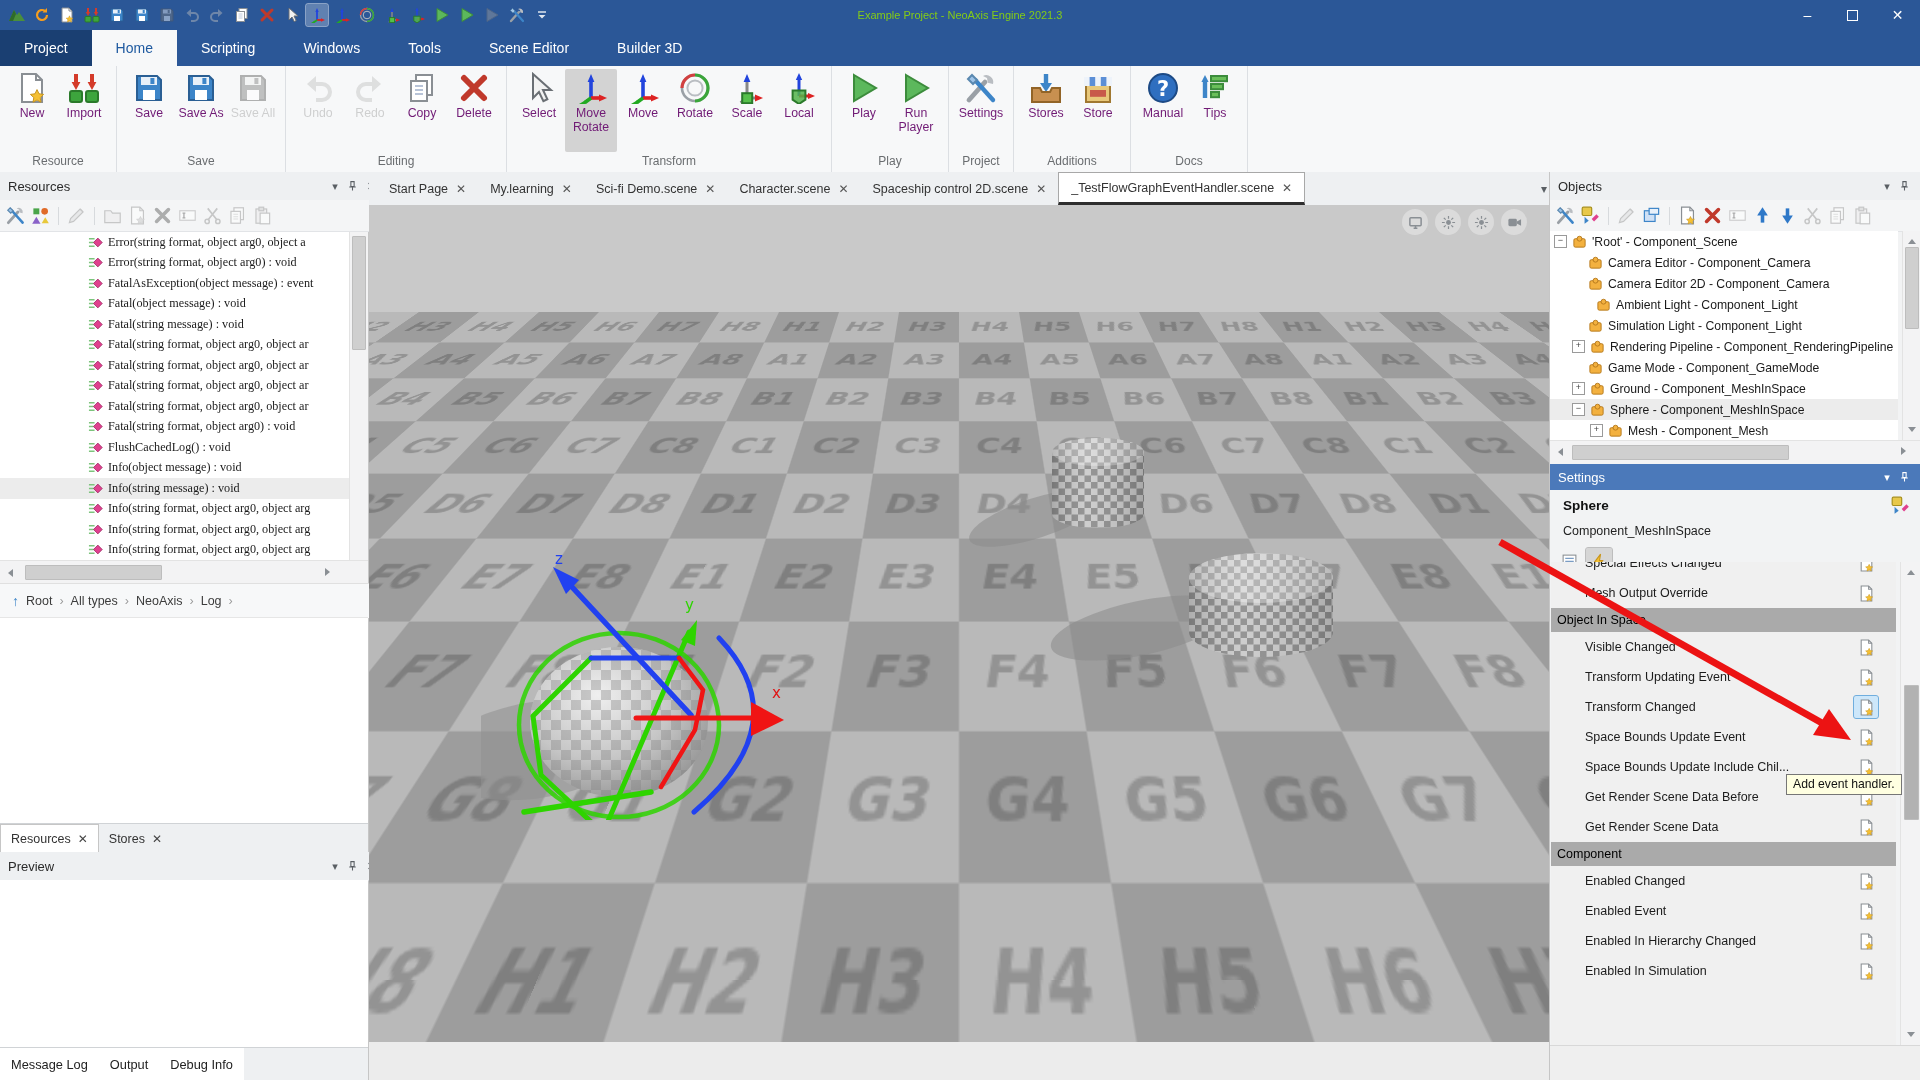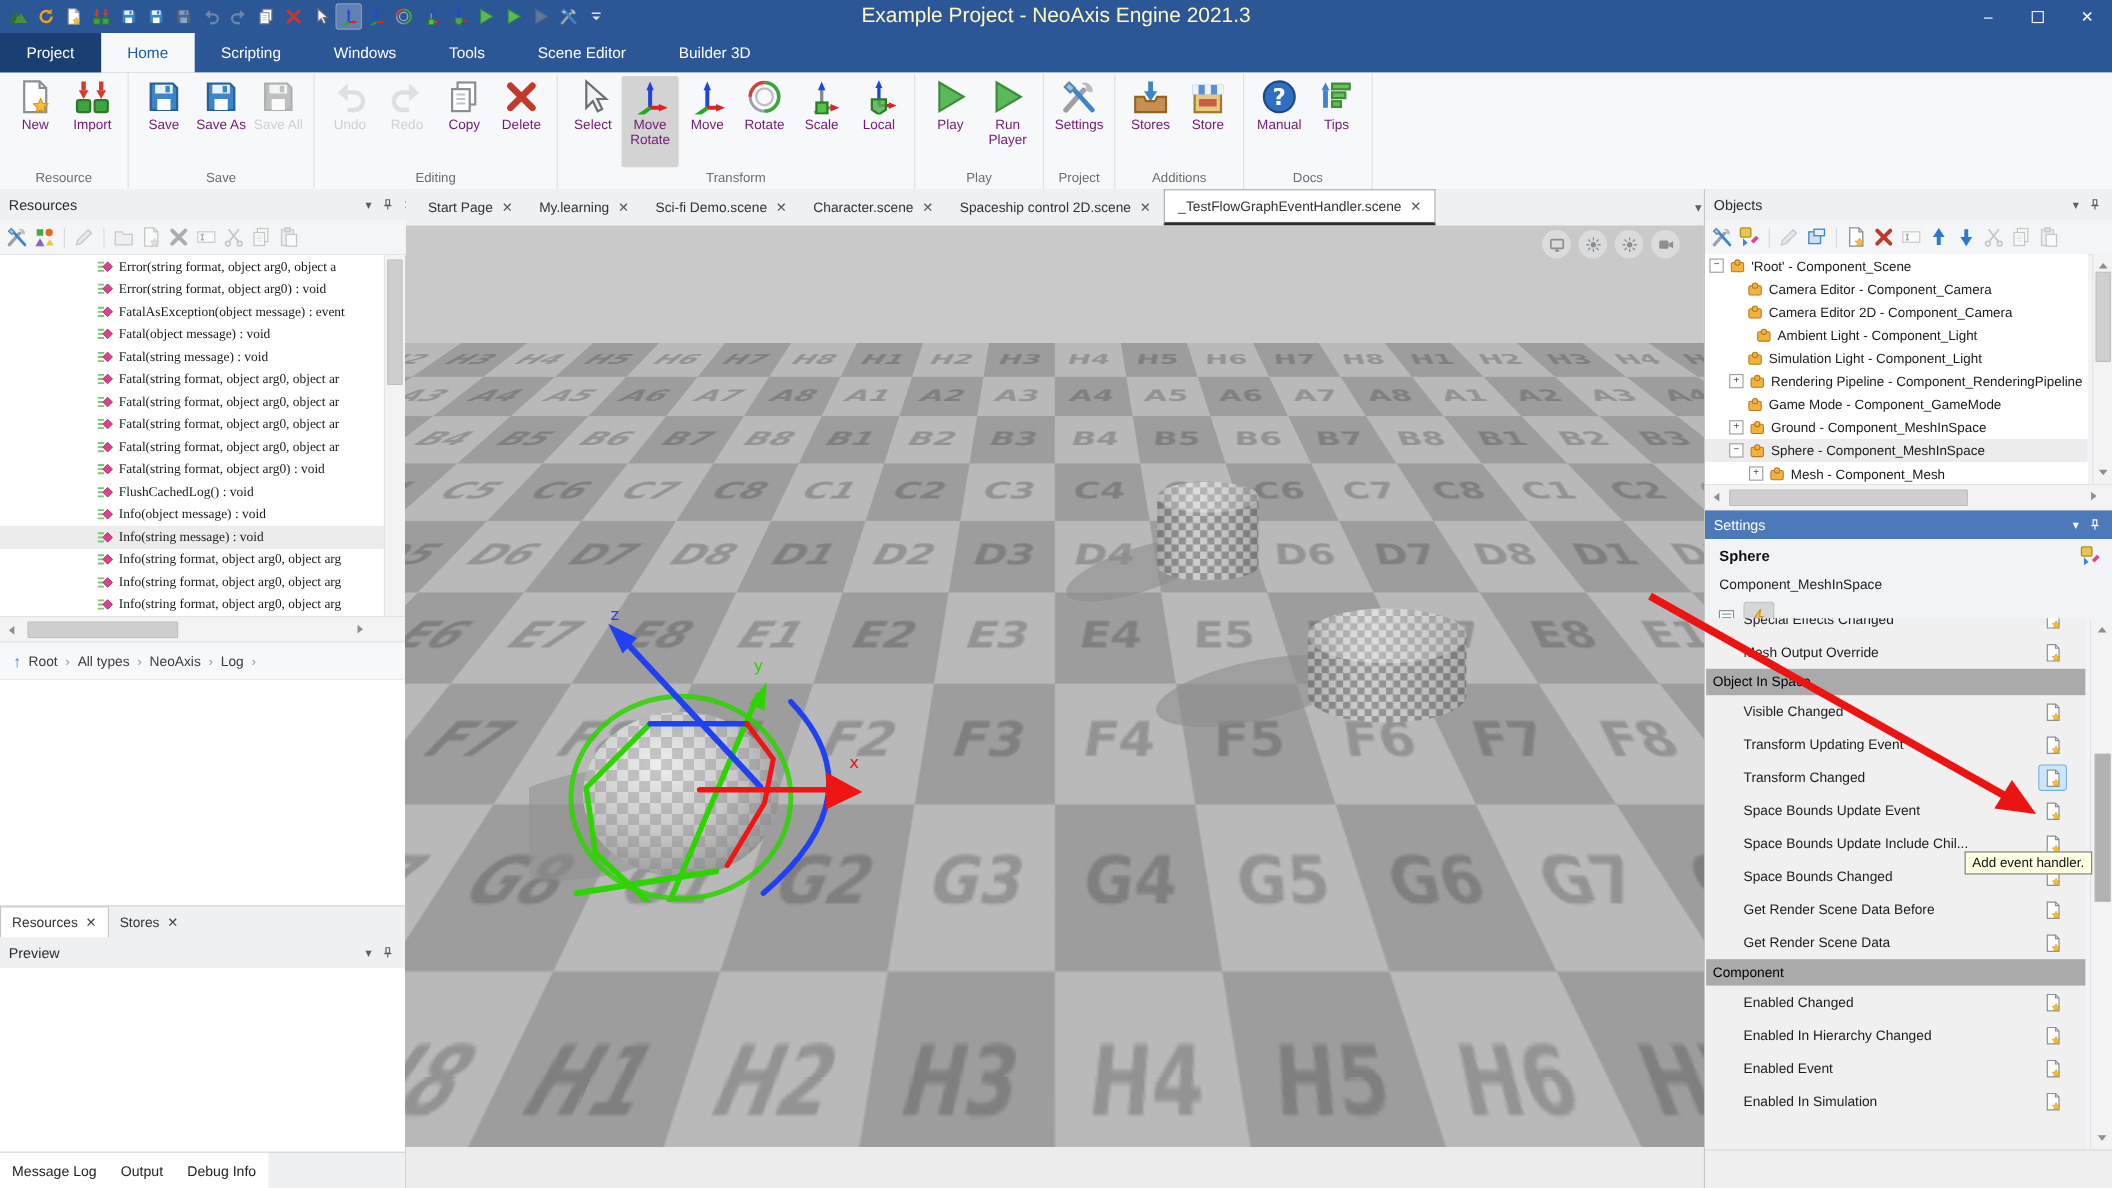--- a/index.html
+++ b/index.html
@@ -10,21 +10,21 @@
   .icn{display:inline-block;}
   .icn svg{width:100%;height:100%;display:block;}
   .dis{filter:grayscale(1) opacity(.45);}
   
   .titlebar{left:0;top:0;width:1920px;height:30px;background:#2b5797;display:flex;align-items:center;}
   .qat{display:flex;align-items:center;gap:3px;padding-left:6px;}
   .qat-btn{width:22px;height:22px;display:flex;align-items:center;justify-content:center;border-radius:2px;}
   .qat-btn .icn{width:16px;height:16px;}
   .qat-btn.act{background:rgba(255,255,255,.25);outline:1px solid rgba(255,255,255,.45);}
   .win-title{position:absolute;left:0;right:0;top:0;height:30px;display:flex;align-items:center;justify-content:center;
-             color:#fef9c3;font-size:19px;pointer-events:none;}
+             color:#84cc16;font-size:11px;pointer-events:none;}
   .winbtns{margin-left:auto;display:flex;height:30px;}
   .winbtn{width:45px;height:30px;display:flex;align-items:center;justify-content:center;color:#fff;font-size:14px;}
   .winbtn .sq{width:9px;height:9px;border:1px solid #fff;display:inline-block;}
   
   .menubar{left:0;top:30px;width:1920px;height:36px;background:#2b5797;display:flex;}
   .mtab{padding:0 24px;display:flex;align-items:center;color:#fff;font-size:14px;}
   .mtab.project{background:#1a3f72;}
   .mtab.active{background:#f7f8f9;color:#1f5aa0;}
   
   .ribbon{left:0;top:66px;width:1920px;height:106px;background:#f7f8f9;border-bottom:1px solid #cfd2d6;display:flex;}
@@ -1522,32 +1522,20 @@
             <span class="icn">
               <svg viewBox="0 0 16 16">
                 <path d="M3 1h7l3 3v11H3z" fill="#fff" stroke="#8a8f94"></path>
                 <path d="M10 1v3h3" fill="none" stroke="#8a8f94"></path>
                 <path d="M10.5 8.8l1 2.1 2.3.3-1.7 1.6.4 2.3-2-1.1-2 1.1.4-2.3-1.7-1.6 2.3-.3z" fill="#f5c033" stroke="#c8951d" stroke-width=".5"></path>
               </svg>
             </span>
           </span>
         </div>
         <div class="s-row">
-          <span class="s-lab">Space Bounds Changed</span>
-          <span class="evt-btn">
-            <span class="icn">
-              <svg viewBox="0 0 16 16">
-                <path d="M3 1h7l3 3v11H3z" fill="#fff" stroke="#8a8f94"></path>
-                <path d="M10 1v3h3" fill="none" stroke="#8a8f94"></path>
-                <path d="M10.5 8.8l1 2.1 2.3.3-1.7 1.6.4 2.3-2-1.1-2 1.1.4-2.3-1.7-1.6 2.3-.3z" fill="#f5c033" stroke="#c8951d" stroke-width=".5"></path>
-              </svg>
-            </span>
-          </span>
-        </div>
-        <div class="s-row">
           <span class="s-lab">Get Render Scene Data Before</span>
           <span class="evt-btn">
             <span class="icn">
               <svg viewBox="0 0 16 16">
                 <path d="M3 1h7l3 3v11H3z" fill="#fff" stroke="#8a8f94"></path>
                 <path d="M10 1v3h3" fill="none" stroke="#8a8f94"></path>
                 <path d="M10.5 8.8l1 2.1 2.3.3-1.7 1.6.4 2.3-2-1.1-2 1.1.4-2.3-1.7-1.6 2.3-.3z" fill="#f5c033" stroke="#c8951d" stroke-width=".5"></path>
               </svg>
             </span>
           </span>
@@ -1571,33 +1559,33 @@
             <span class="icn">
               <svg viewBox="0 0 16 16">
                 <path d="M3 1h7l3 3v11H3z" fill="#fff" stroke="#8a8f94"></path>
                 <path d="M10 1v3h3" fill="none" stroke="#8a8f94"></path>
                 <path d="M10.5 8.8l1 2.1 2.3.3-1.7 1.6.4 2.3-2-1.1-2 1.1.4-2.3-1.7-1.6 2.3-.3z" fill="#f5c033" stroke="#c8951d" stroke-width=".5"></path>
               </svg>
             </span>
           </span>
         </div>
         <div class="s-row">
-          <span class="s-lab">Enabled In Hierarchy Changed</span>
+          <span class="s-lab">Enabled Event</span>
           <span class="evt-btn">
             <span class="icn">
               <svg viewBox="0 0 16 16">
                 <path d="M3 1h7l3 3v11H3z" fill="#fff" stroke="#8a8f94"></path>
                 <path d="M10 1v3h3" fill="none" stroke="#8a8f94"></path>
                 <path d="M10.5 8.8l1 2.1 2.3.3-1.7 1.6.4 2.3-2-1.1-2 1.1.4-2.3-1.7-1.6 2.3-.3z" fill="#f5c033" stroke="#c8951d" stroke-width=".5"></path>
               </svg>
             </span>
           </span>
         </div>
         <div class="s-row">
-          <span class="s-lab">Enabled Event</span>
+          <span class="s-lab">Enabled In Hierarchy Changed</span>
           <span class="evt-btn">
             <span class="icn">
               <svg viewBox="0 0 16 16">
                 <path d="M3 1h7l3 3v11H3z" fill="#fff" stroke="#8a8f94"></path>
                 <path d="M10 1v3h3" fill="none" stroke="#8a8f94"></path>
                 <path d="M10.5 8.8l1 2.1 2.3.3-1.7 1.6.4 2.3-2-1.1-2 1.1.4-2.3-1.7-1.6 2.3-.3z" fill="#f5c033" stroke="#c8951d" stroke-width=".5"></path>
               </svg>
             </span>
           </span>
         </div>

